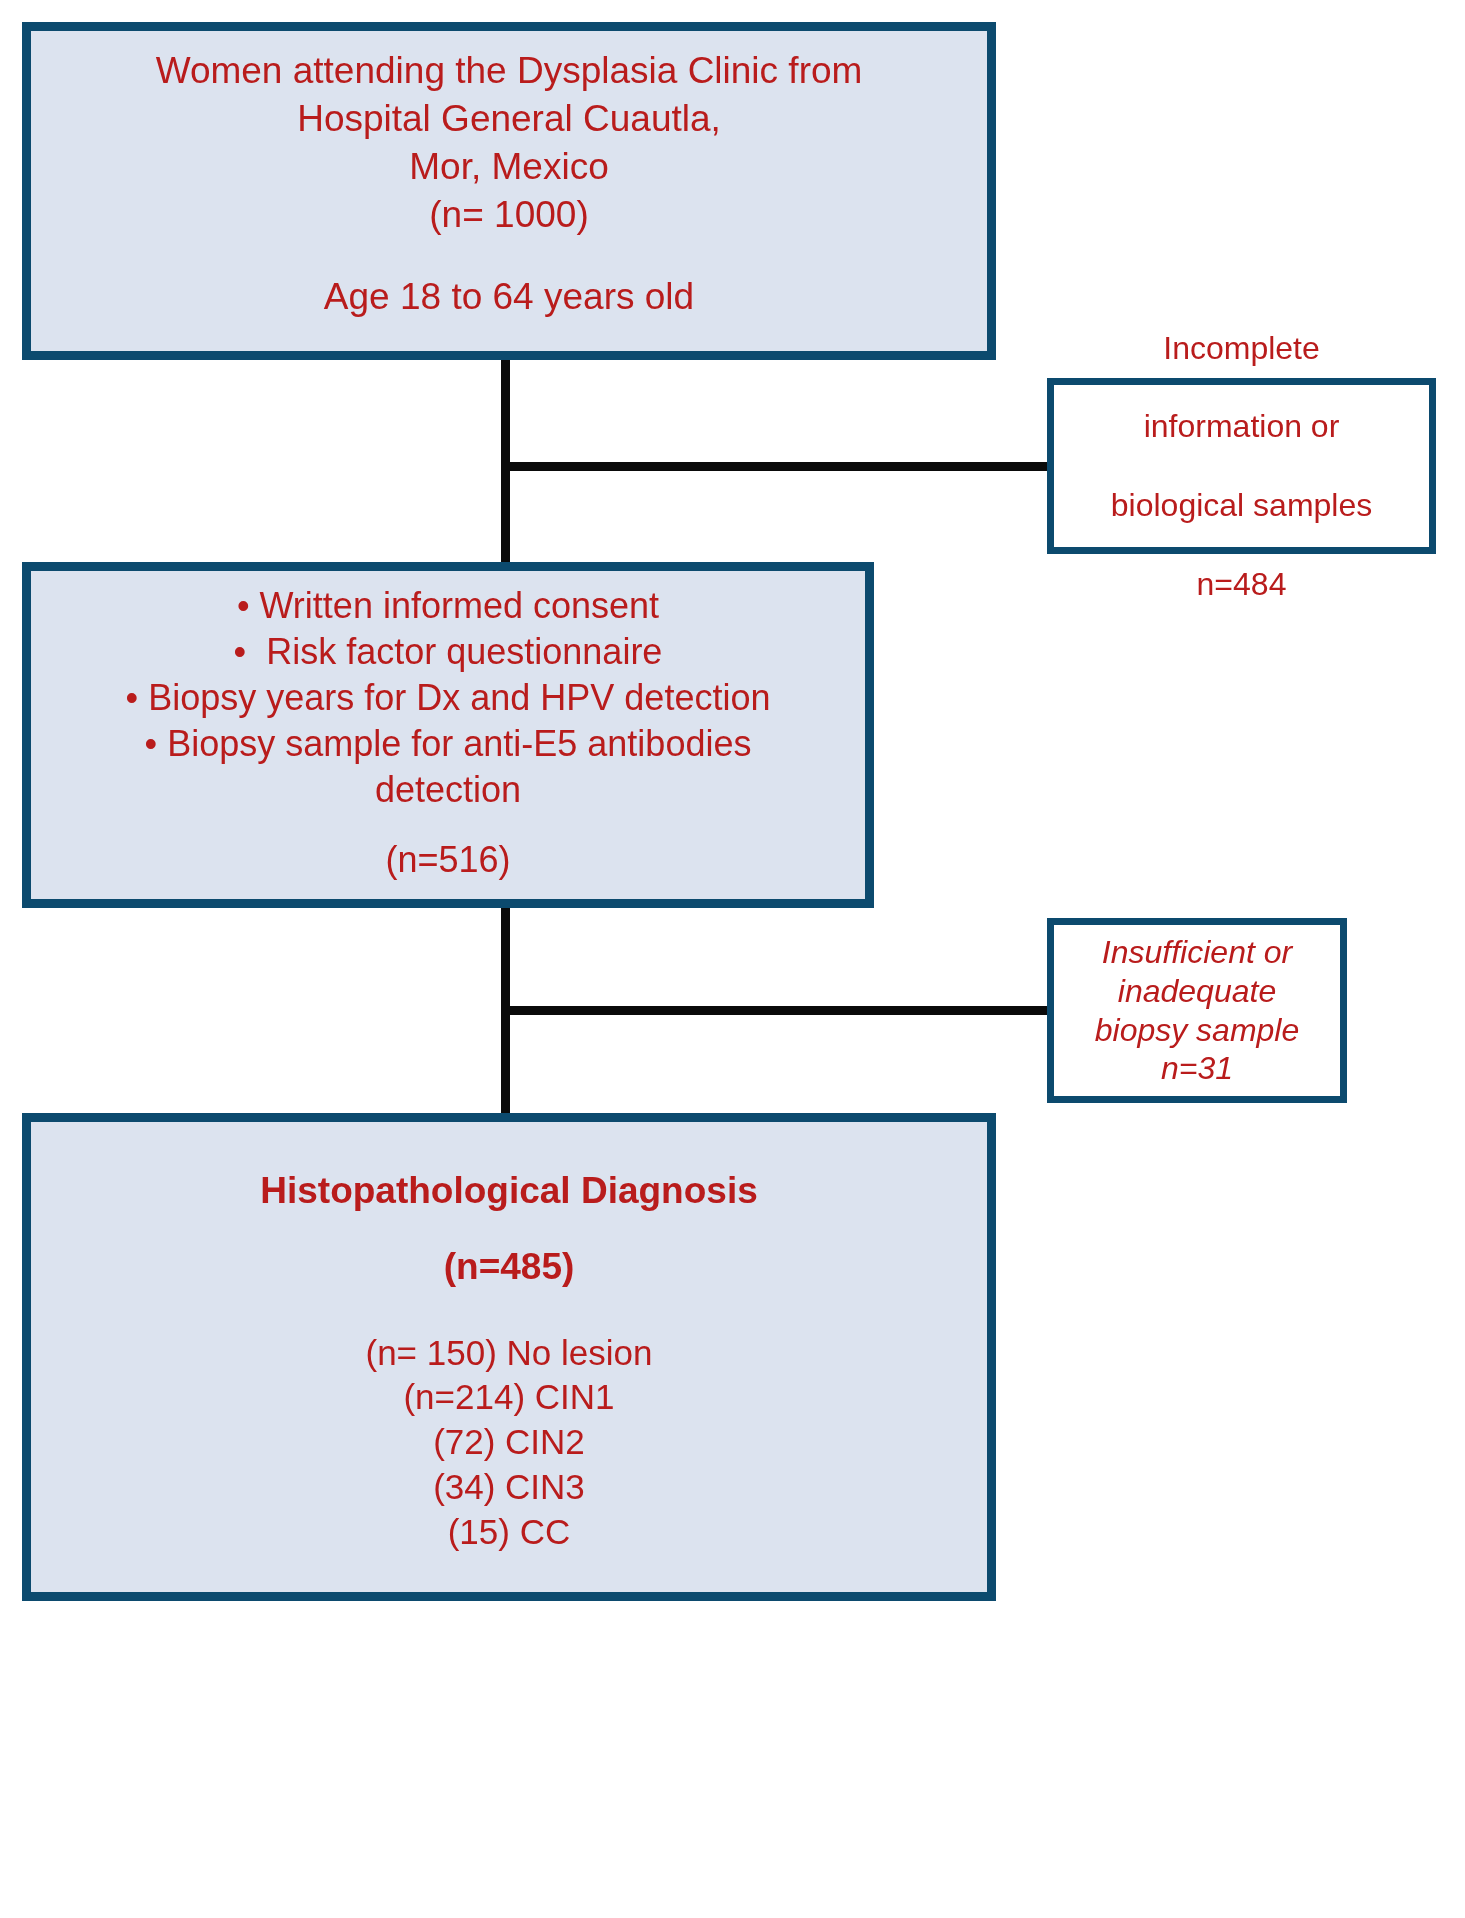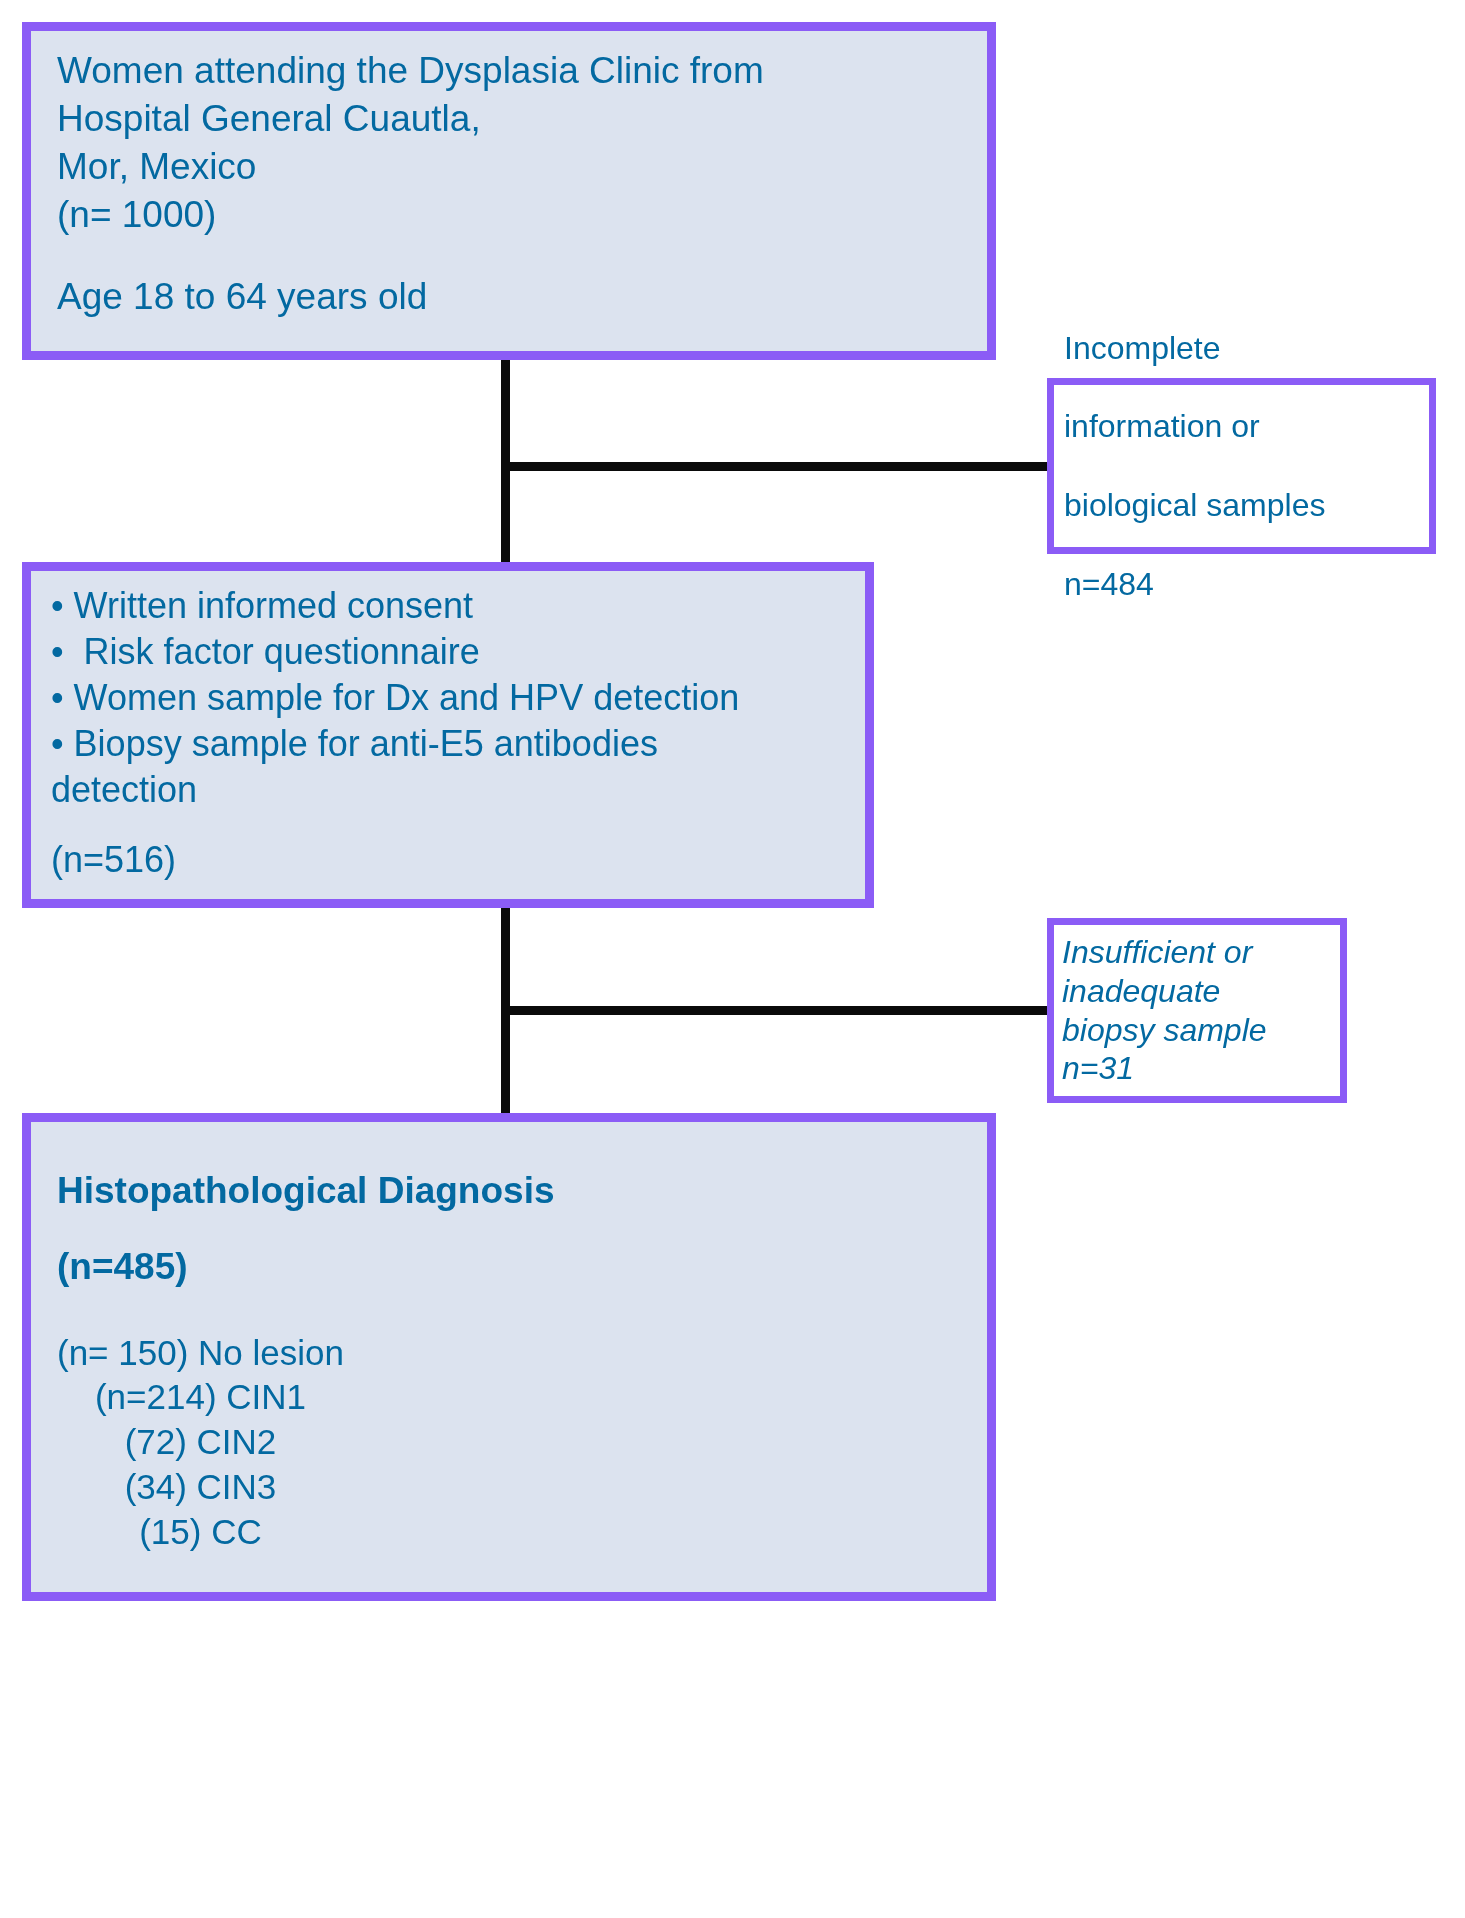--- a/index.html
+++ b/index.html
@@ -29,27 +29,27 @@
   .conn-h {
     position: absolute;
     background: #0a0a0a;
     height: 9px;
   }
 
   
   .node {
     position: absolute;
     box-sizing: border-box;
-    border: 9px solid #8b5cf6;
+    border: 9px solid #0c4a6e;
     display: flex;
     flex-direction: column;
-    align-items: flex-start;
+    align-items: center;
     justify-content: center;
     text-align: center;
-    color: #0369a1;
+    color: #b91c1c;
   }
   .node.main {
     background: #dce3ef;
   }
   .node.side {
     background: #ffffff;
     border-width: 7px;
   }
 
   .line {
@@ -166,21 +166,21 @@
   <div class="node side" id="excl-1">
     <span class="line">Incomplete</span>
     <span class="line">information or</span>
     <span class="line">biological samples</span>
     <span class="line">n=484</span>
   </div>
 
   <div class="node main" id="node-procedures">
     <span class="line">• Written informed consent</span>
     <span class="line">•  Risk factor questionnaire</span>
-    <span class="line">• Women sample for Dx and HPV detection</span>
+    <span class="line">• Biopsy years for Dx and HPV detection</span>
     <span class="line">• Biopsy sample for anti-E5 antibodies</span>
     <span class="line">detection</span>
     <span class="spacer"></span>
     <span class="line">(n=516)</span>
   </div>
 
   <div class="node side" id="excl-2">
     <span class="line">Insufficient or</span>
     <span class="line">inadequate</span>
     <span class="line">biopsy sample</span>

